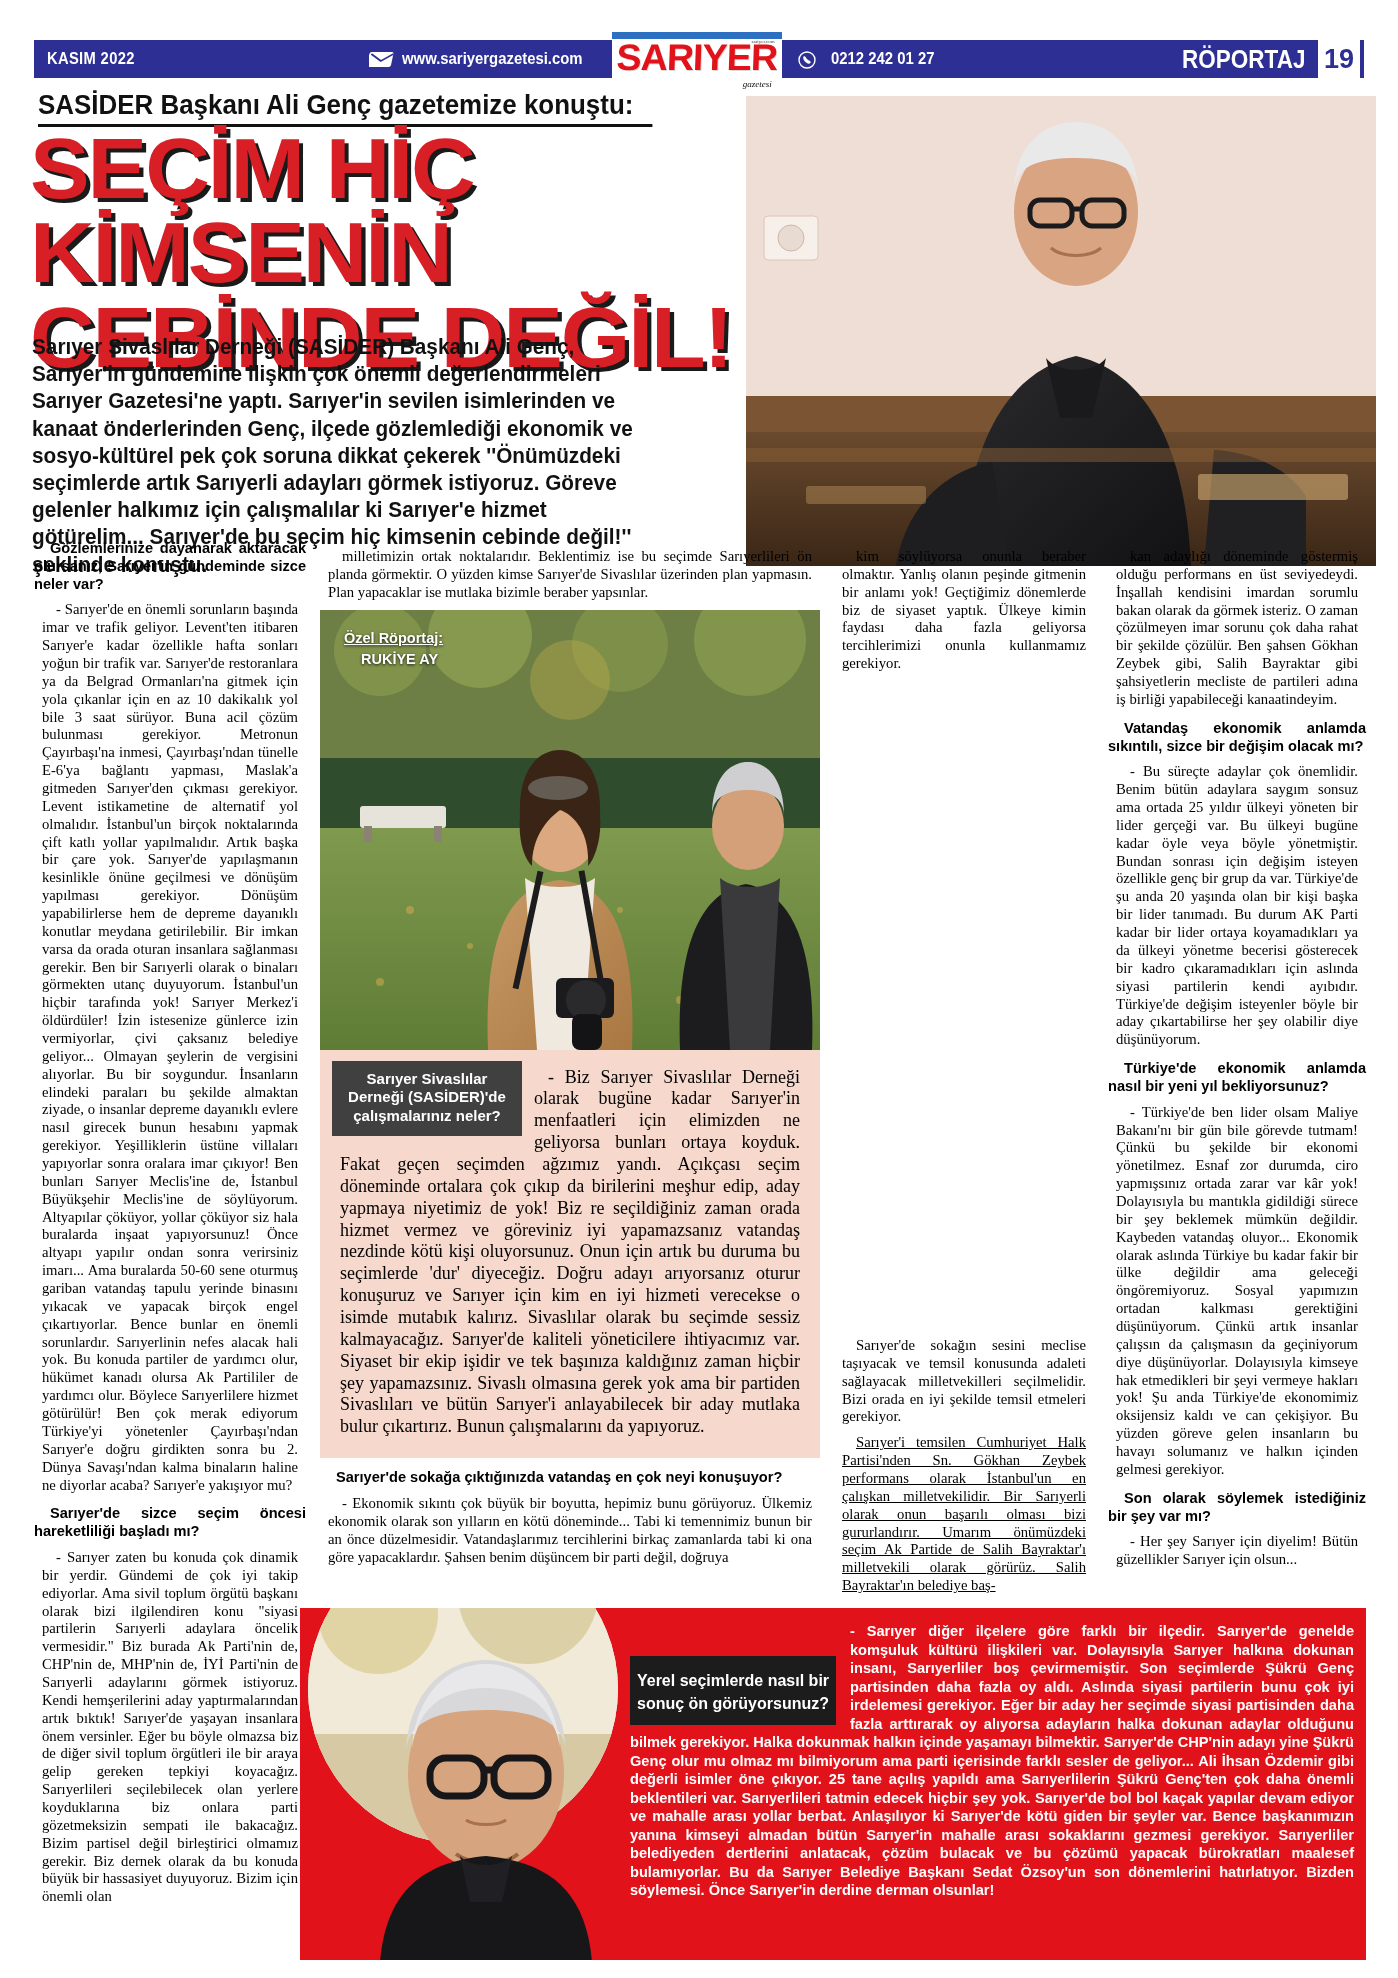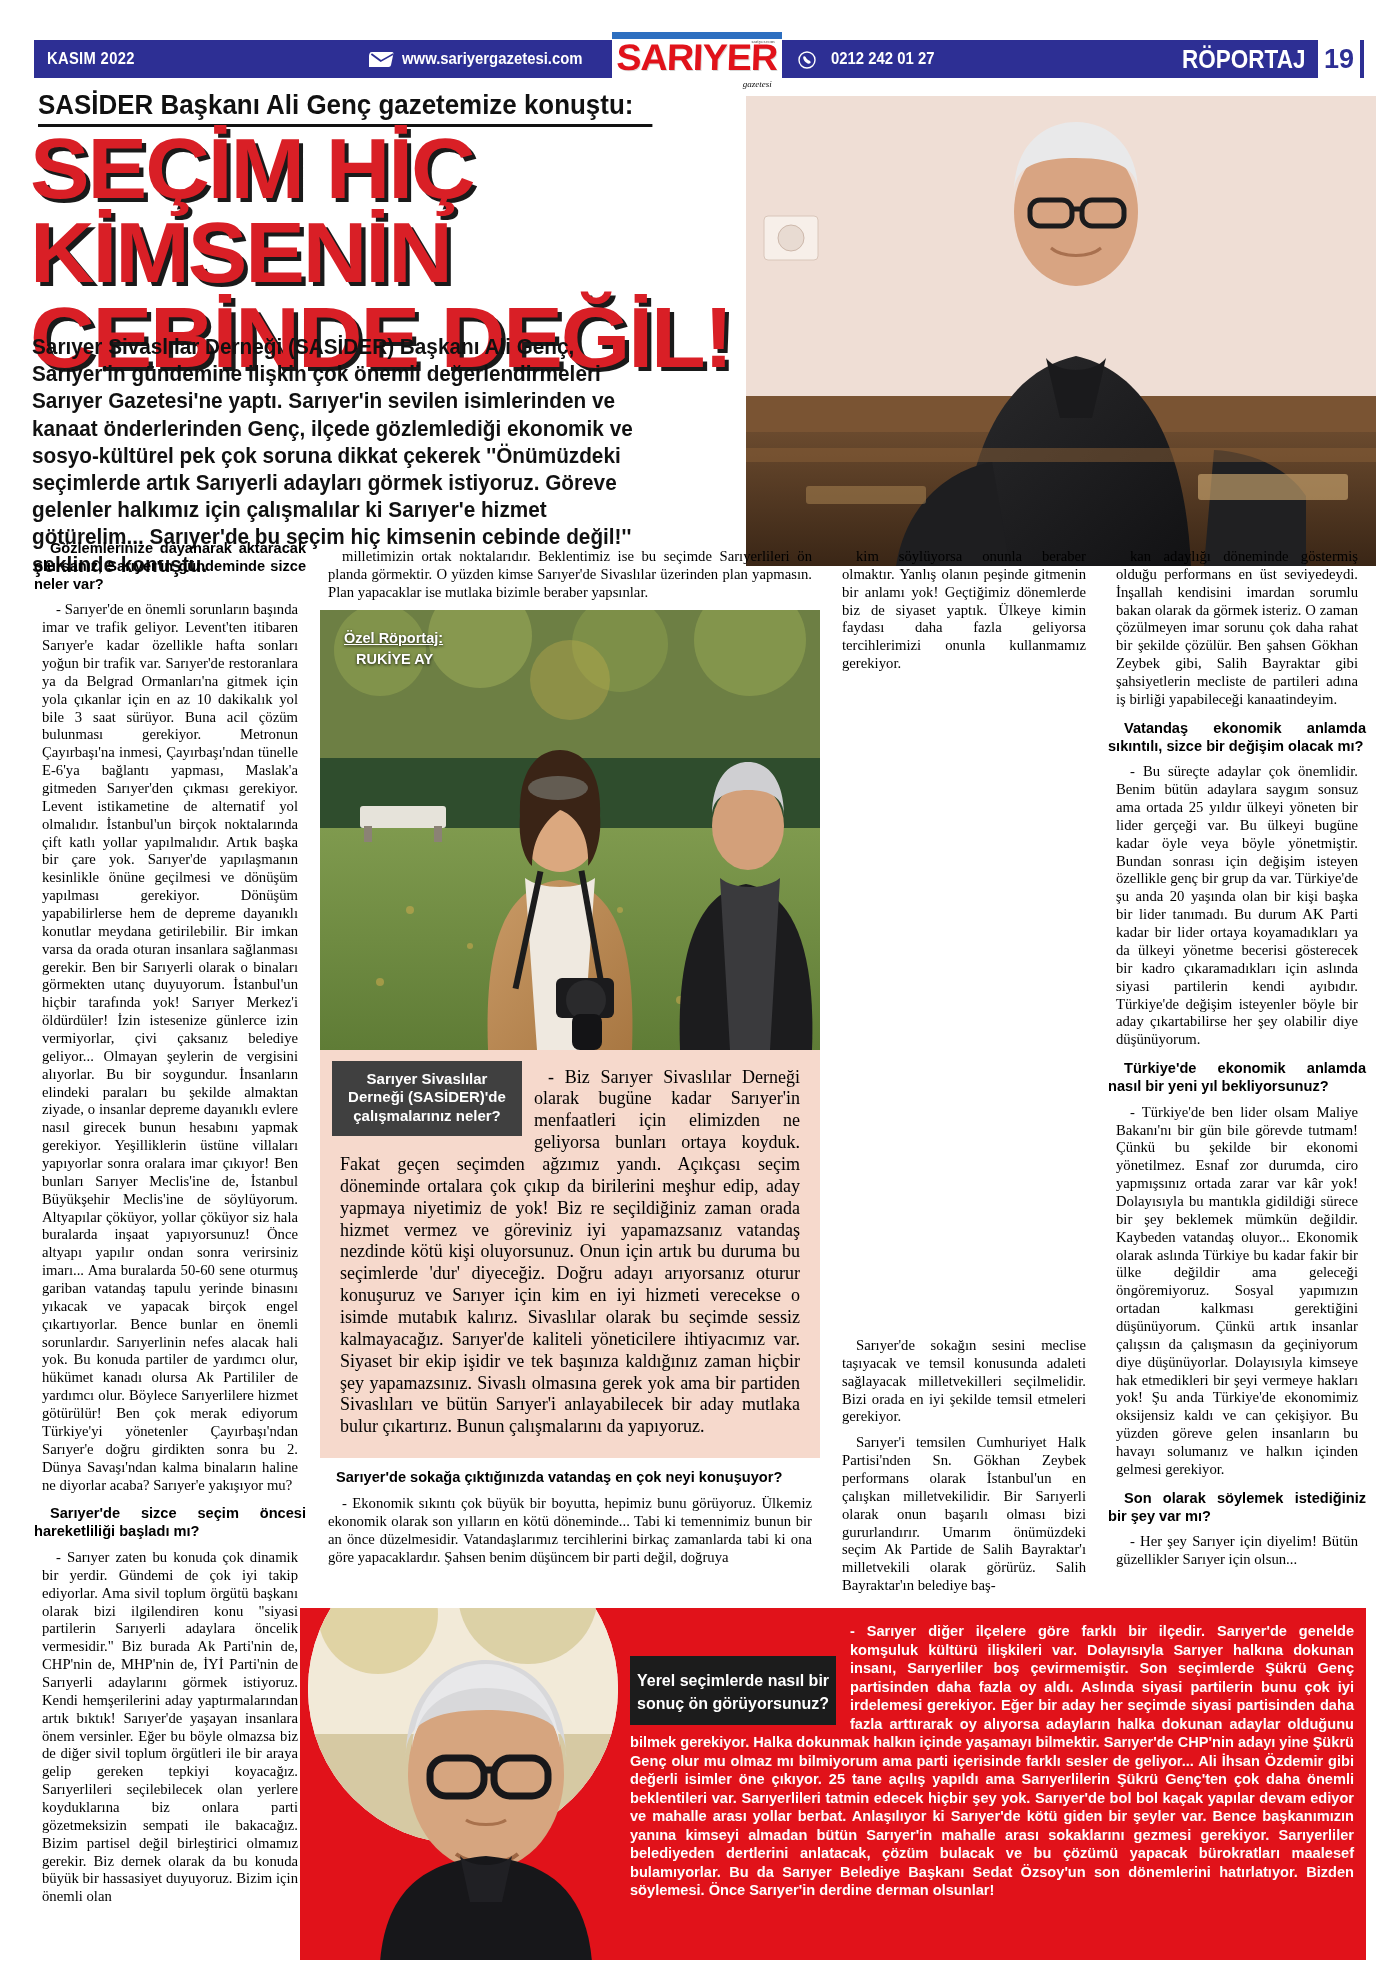--- a/index.html
+++ b/index.html
@@ -97,31 +97,31 @@
   .c1 { left:0px;   width:272px; }
   .c2 { left:286px; width:500px; }
   .c3 { left:800px; width:260px; }
   .c4 { left:1074px;width:258px; }
 
   p.bt {
     font-family:"Liberation Serif", serif; font-size:14.7px; line-height:1.215;
     text-align:justify; text-indent:14px; color:#000; margin:8px;
     hyphens:auto; -webkit-hyphens:auto;
   }
-  p.bt + p.bt { margin-top:0; }
+  p.bt + p.bt { margin-top:0;text-decoration:underline; }
   h3.q {
     font-family:"Liberation Sans", sans-serif; font-weight:700;
     font-size:14.6px; line-height:1.22; color:#000; text-align:justify;
     text-indent:16px; margin:11px 0 1px 0;
   }
   h3.q.first { margin-top:0; }
 
   
   .mid-photo {
-    position:relative; width:500px; height:440px; margin:7px 9px 0 0; overflow:hidden;
+    position:relative; width:500px; height:440px; margin:7px 9px 0 0; overflow:hidden;text-align:center;
   }
   .ozel {
     position:absolute; left:24px; top:18px; z-index:4;
     font-family:"Liberation Sans", sans-serif; font-weight:700;
     color:#fff; font-size:14.5px; line-height:1.45;
     text-shadow: 0 1px 3px rgba(0,0,0,.85);
   }
   .ozel .u { text-decoration:underline; }
   .ozel .nm { display:block; padding-left:12px; }
 

